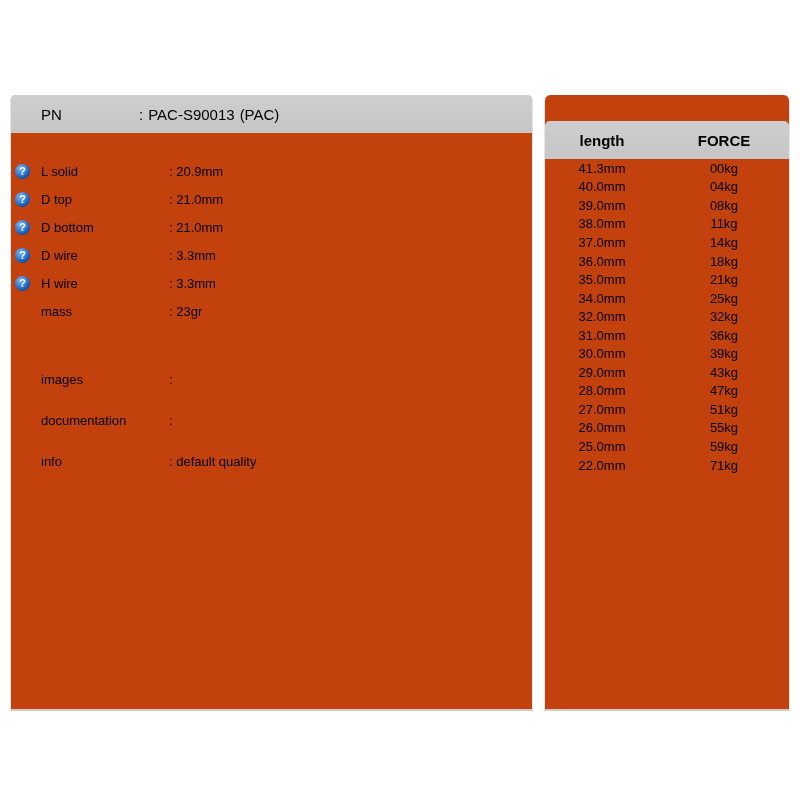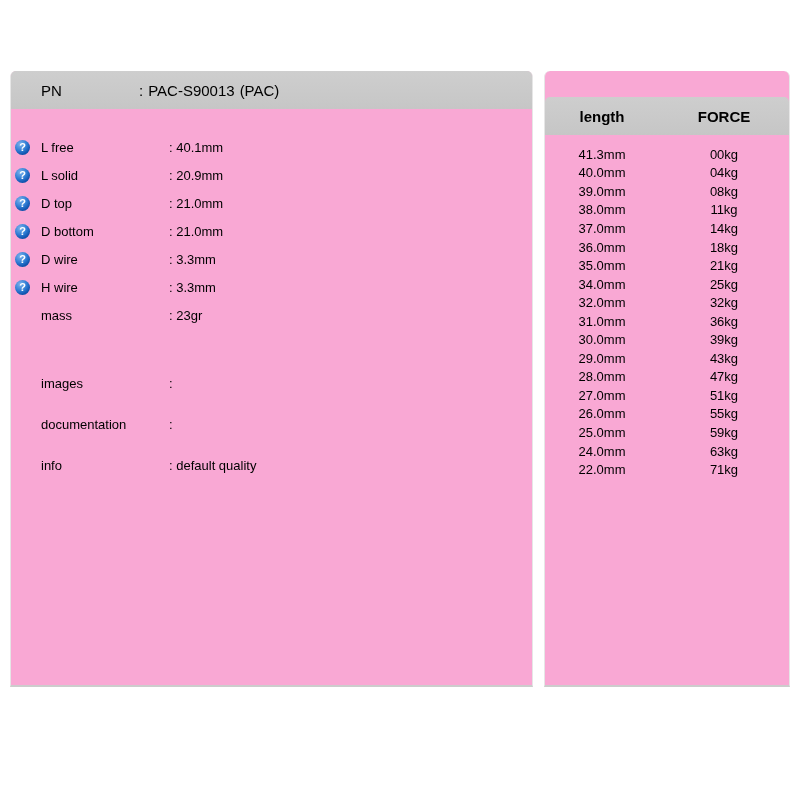--- a/index.html
+++ b/index.html
@@ -6,23 +6,23 @@
   html, body {
     width: 800px; height: 800px;
     background: #ffffff;
     font-family: "Liberation Sans", "DejaVu Sans", sans-serif;
     color: #000000;
     position: relative;
     overflow: hidden;
   }
   .panel {
     position: absolute;
-    top: 71px;
+    top: 95px;
     height: 616px;
-    background: #f9a8d4;
+    background: #c2410c;
     border: 1px solid #e6e6e6;
     border-top: none;
     border-bottom: 2px solid #cccccc;
     border-radius: 6px 6px 0 0;
   }
   .panel-left  { left: 10px;  width: 523px; }
   .panel-right { left: 544px; width: 246px; }
 
   .panel-header {
     height: 38px;
@@ -71,21 +71,21 @@
     cursor: pointer;
   }
   .help-icon::after { content: "?"; line-height: 1; }
   .spec-label { width: 128px; flex: 0 0 auto; }
   .spec-value { white-space: pre; }
 
   
   .force-header { justify-content: flex-start; font-weight: bold; margin-top: 26px; }
   .col-length { width: 114px; text-align: center; }
   .col-force  { width: 130px; text-align: center; }
-  .force-body { padding-top: 10px; }
+  .force-body { }
   .force-row {
     height: 18.55px;
     display: flex;
     align-items: center;
     font-size: 13px;
   }
 </style>
 </head>
 <body>
 
@@ -97,27 +97,20 @@
         <span class="bold">PAC-S90013</span>
         <span class="suffix">(PAC)</span>
       </span>
   </div>
 
   <div class="spec-body">
     <div class="spec-row">
       <span class="icon-slot">
           <span class="help-icon"></span>
         </span>
-      <span class="spec-label">L free</span>
-      <span class="spec-value">: 40.1mm</span>
-    </div>
-    <div class="spec-row">
-      <span class="icon-slot">
-          <span class="help-icon"></span>
-        </span>
       <span class="spec-label">L solid</span>
       <span class="spec-value">: 20.9mm</span>
     </div>
     <div class="spec-row">
       <span class="icon-slot">
           <span class="help-icon"></span>
         </span>
       <span class="spec-label">D top</span>
       <span class="spec-value">: 21.0mm</span>
     </div>
@@ -233,21 +226,17 @@
       </div>
     <div class="force-row">
         <span class="col-length">26.0mm</span>
         <span class="col-force">55kg</span>
       </div>
     <div class="force-row">
         <span class="col-length">25.0mm</span>
         <span class="col-force">59kg</span>
       </div>
     <div class="force-row">
-        <span class="col-length">24.0mm</span>
-        <span class="col-force">63kg</span>
-      </div>
-    <div class="force-row">
         <span class="col-length">22.0mm</span>
         <span class="col-force">71kg</span>
       </div>
   </div>
 </div>
 
 </body></html>

